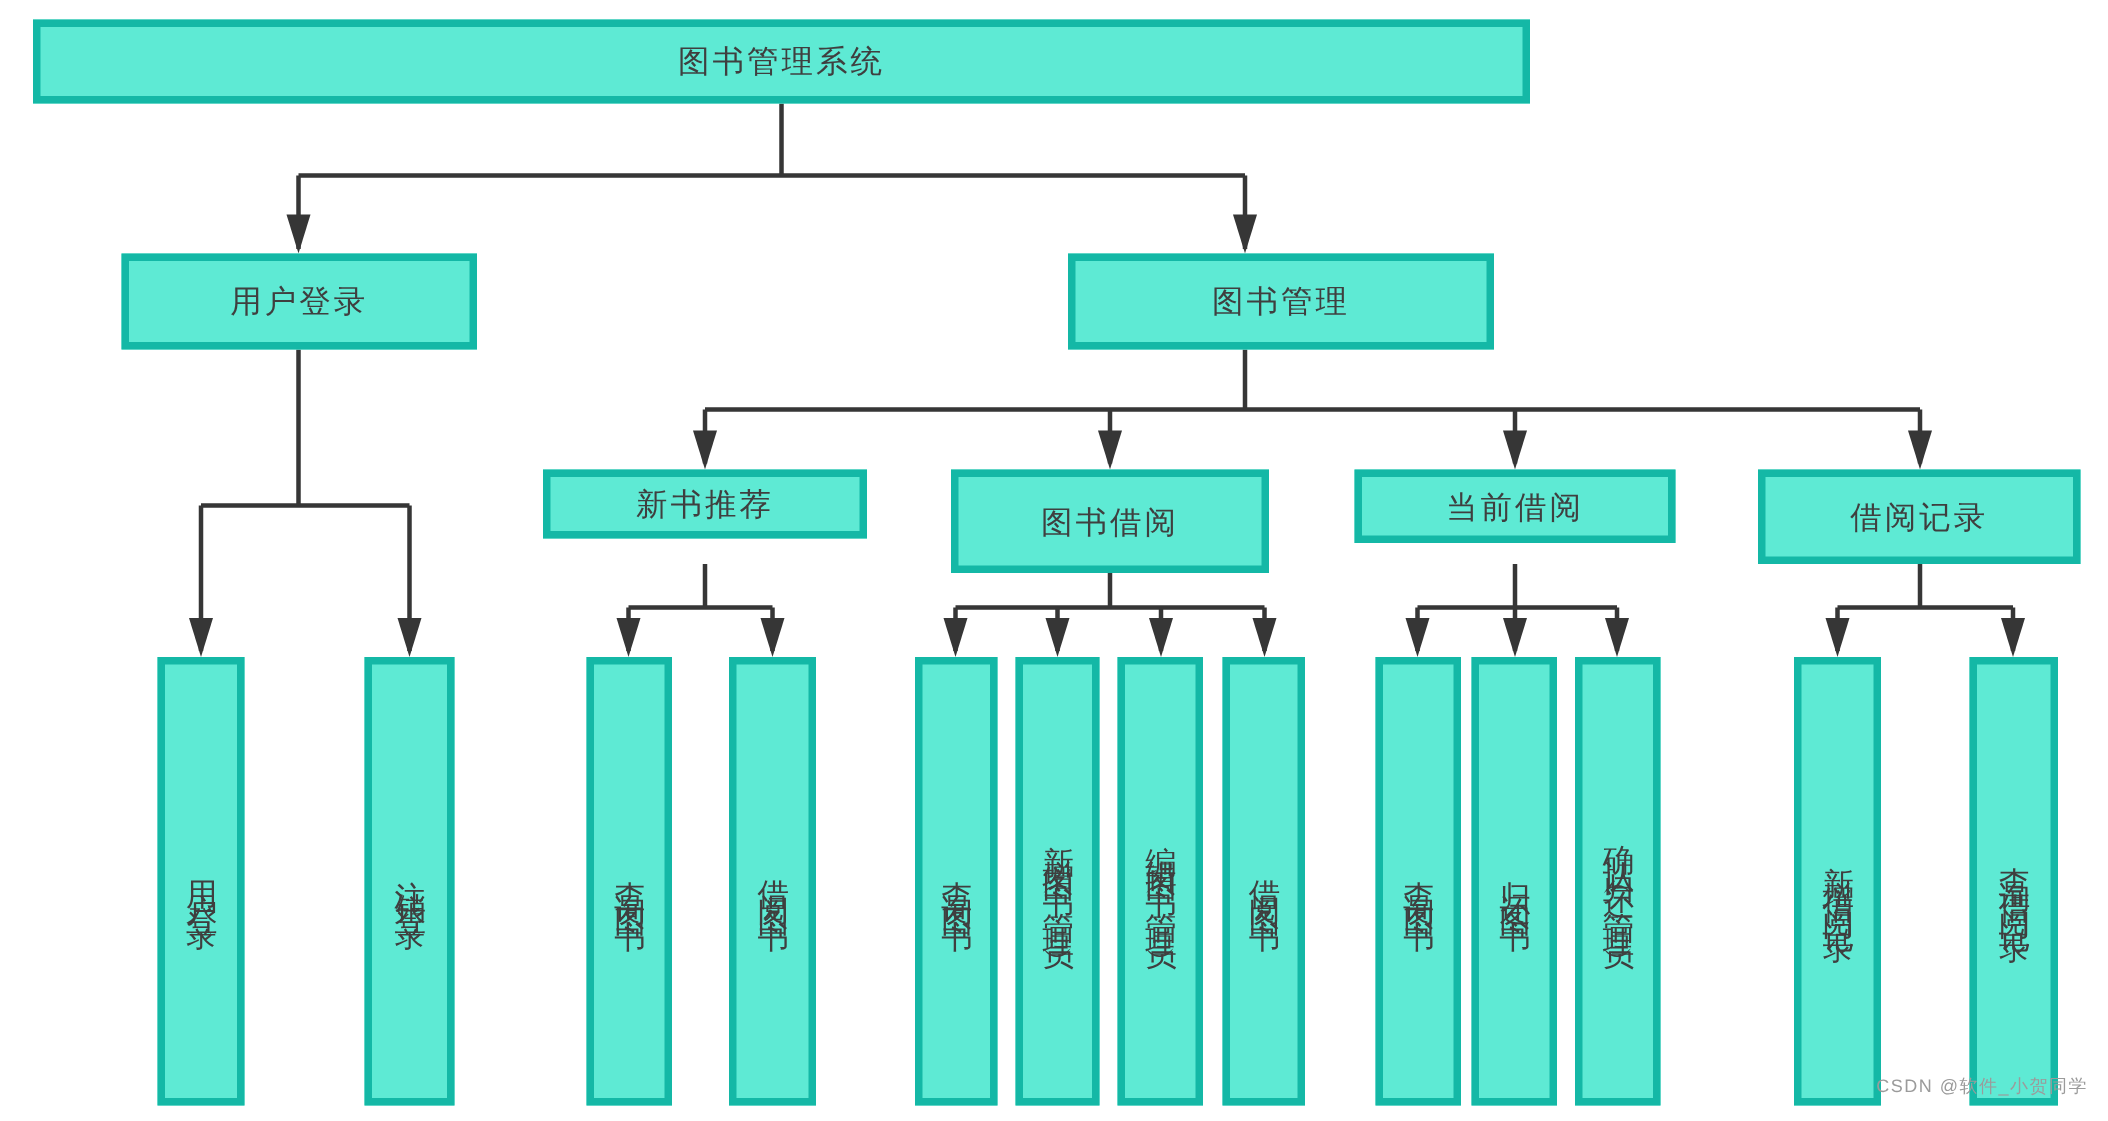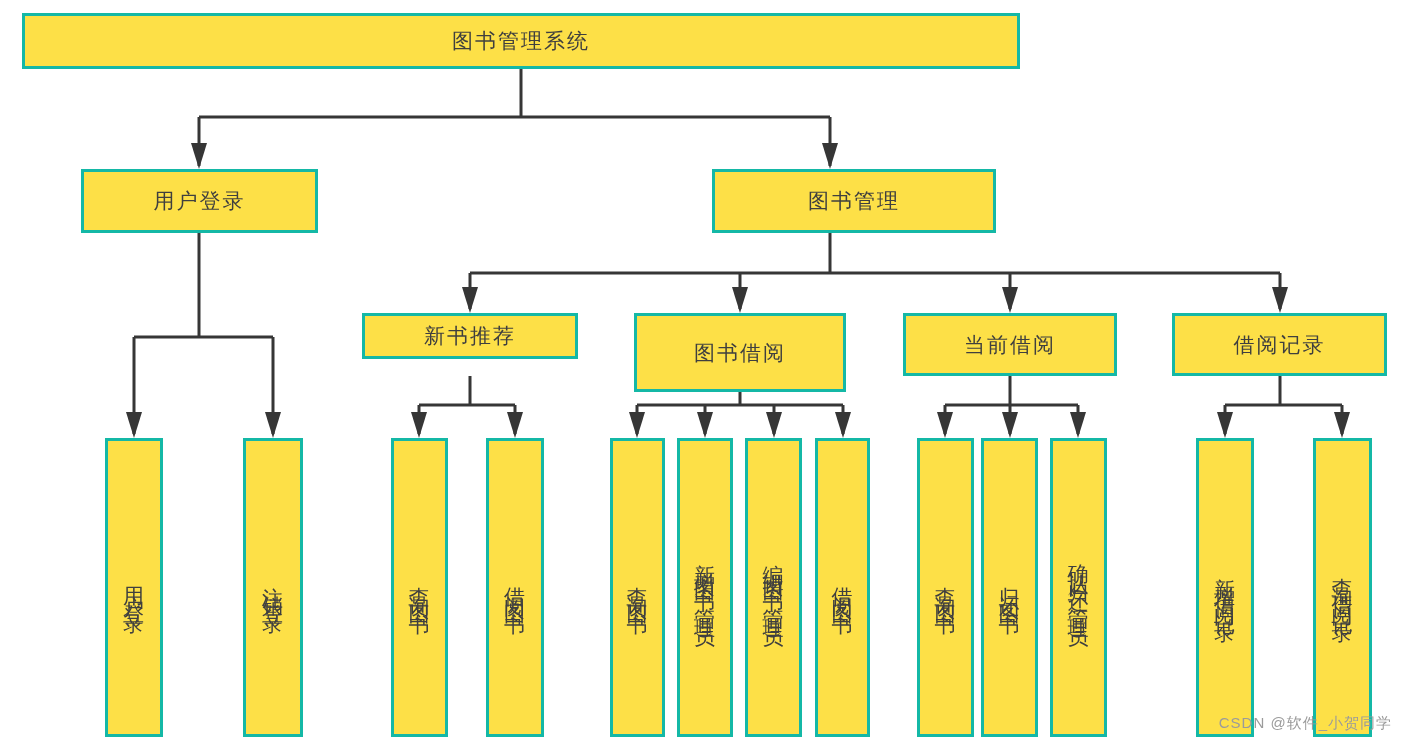--- a/index.html
+++ b/index.html
@@ -2,30 +2,30 @@
 <html><head>
 <meta charset="utf-8">
 <style>
   html,body{margin:0;padding:0;background:#ffffff;}
   .stage{
     position:relative;width:1405px;height:747px;background:#ffffff;
     font-family:"Liberation Sans","DejaVu Sans",sans-serif;overflow:hidden;
   }
   .wires{position:absolute;left:0;top:0;width:1405px;height:747px;}
   .node{
-    position:absolute;background:#fde047;border:3px solid #14b8a6;
+    position:absolute;background:#5eead4;border:5px solid #14b8a6;
     box-sizing:border-box;display:flex;align-items:center;justify-content:center;
     color:#3f3f3f;font-size:21px;letter-spacing:2px;white-space:nowrap;
   }
   .leaf{
     writing-mode:vertical-rl;text-orientation:mixed;white-space:normal;
     letter-spacing:9px;line-height:1;font-size:21px;padding:6px 0;
   }
   .watermark{
-    position:absolute;color:#9b9b9b;font-size:15px;letter-spacing:1px;
+    position:absolute;color:#9b9b9b;font-size:12px;letter-spacing:1px;
     white-space:nowrap;
   }
 </style>
 </head>
 <body>
 
 <div class="stage">
 
   <svg class="wires" viewBox="0 0 1405 747" xmlns="http://www.w3.org/2000/svg">
     <g stroke="#363636" stroke-width="3" fill="none">
@@ -73,22 +73,22 @@
       <polygon points="1334,412 1350,412 1342,438"></polygon>
     </g>
   </svg>
 
   <div class="node" style="left:22px;top:13px;width:998px;height:56px;">图书管理系统</div>
 
   <div class="node" style="left:81px;top:169px;width:237px;height:64px;">用户登录</div>
   <div class="node" style="left:712px;top:169px;width:284px;height:64px;">图书管理</div>
 
   <div class="node" style="left:362px;top:313px;width:216px;height:46px;">新书推荐</div>
-  <div class="node" style="left:634px;top:313px;width:212px;height:79px;">图书借阅</div>
-  <div class="node" style="left:903px;top:313px;width:214px;height:63px;">当前借阅</div>
+  <div class="node" style="left:634px;top:313px;width:212px;height:69px;">图书借阅</div>
+  <div class="node" style="left:903px;top:313px;width:214px;height:49px;">当前借阅</div>
   <div class="node" style="left:1172px;top:313px;width:215px;height:63px;">借阅记录</div>
 
   <div class="node leaf" style="left:105px;top:438px;width:58px;height:299px;">用户登录</div>
   <div class="node leaf" style="left:243px;top:438px;width:60px;height:299px;">注销登录</div>
 
   <div class="node leaf" style="left:391px;top:438px;width:57px;height:299px;">查询图书</div>
   <div class="node leaf" style="left:486px;top:438px;width:58px;height:299px;">借阅图书</div>
 
   <div class="node leaf" style="left:610px;top:438px;width:55px;height:299px;">查询图书</div>
   <div class="node leaf" style="left:677px;top:438px;width:56px;height:299px;">新增图书（管理员）</div>

